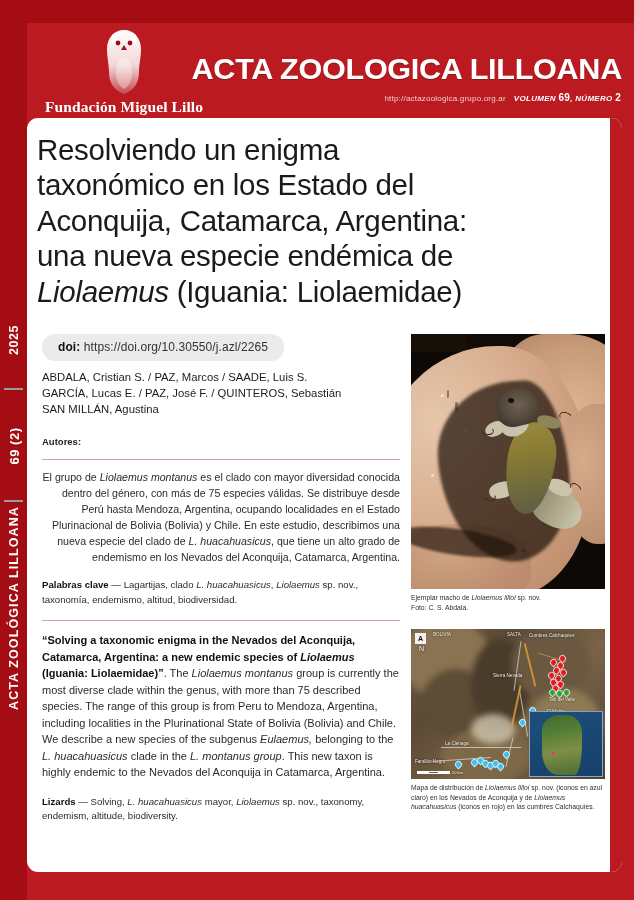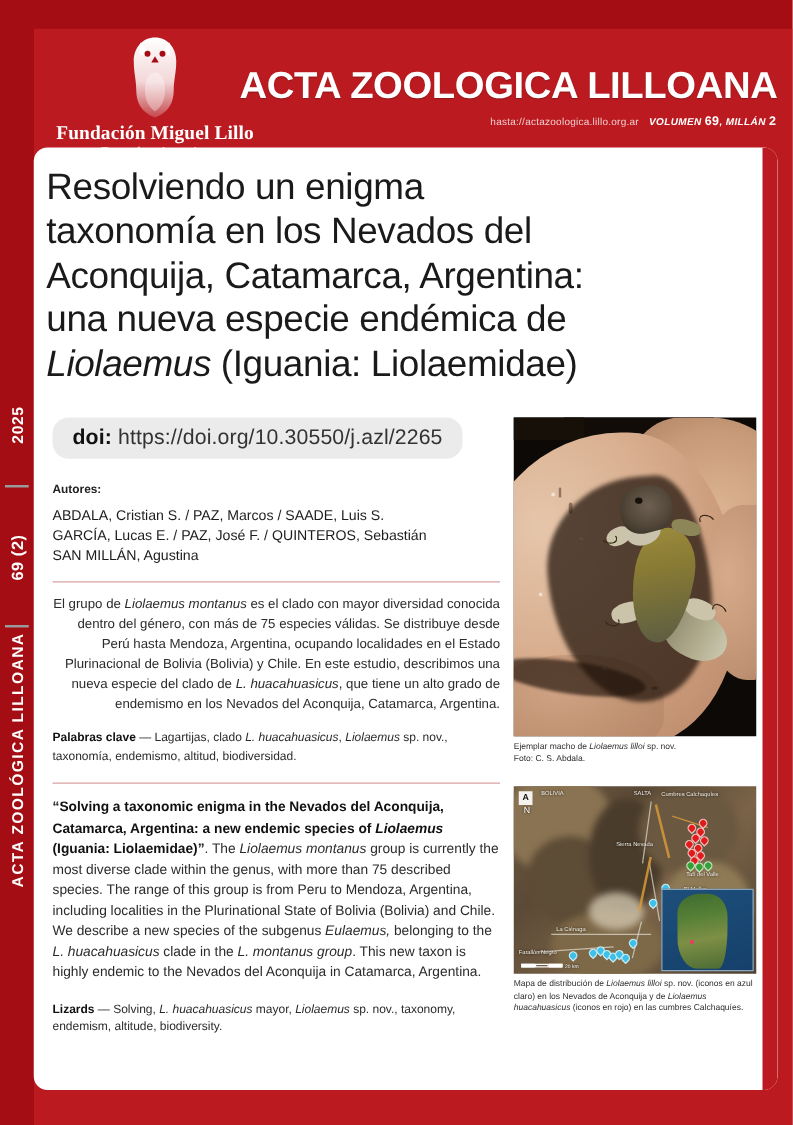--- a/index.html
+++ b/index.html
@@ -171,21 +171,21 @@
     left: 15px;
     top: 216px;
     width: 358px;
   }
 
   #doi-pill {
     display: inline-block;
     background: #ebebeb;
     border-radius: 13px;
     padding: 6px 16px 7px 16px;
-    font-size: 17px;
+    font-size: 12px;
     color: #333;
     letter-spacing: 0.1px;
   }
   #doi-pill .lbl { font-weight: bold; color: #111; }
 
   #authors-label {
     margin-top: 19px;
     font-size: 9.5px;
     font-weight: bold;
     color: #222;
@@ -523,34 +523,34 @@
         <path d="M26 17 L23 22 L29 22 Z" fill="#a40d13"></path>
         <path d="M26 30 C21 30 18 36 18 44 C18 52 21 58 26 61 C31 58 34 52 34 44 C34 36 31 30 26 30 Z" fill="#ffffff" opacity="0.35"></path>
       </svg>
       <div id="org-name">Fundación Miguel Lillo</div>
       <div id="org-place">Tucumán – Argentina</div>
     </div>
 
     <div id="journal-title">ACTA ZOOLOGICA LILLOANA</div>
 
     <div id="journal-meta">
-      <span id="journal-url">hasta://actazoologica.lillo.org.ar</span><span id="journal-vol"><span>VOLUMEN</span> <span class="num">69</span>, <span>MILLÁN</span> <span class="num">2</span></span>
+      <span id="journal-url">http://actazoologica.grupo.org.ar</span><span id="journal-vol"><span>VOLUMEN</span> <span class="num">69</span>, <span>NÚMERO</span> <span class="num">2</span></span>
     </div>
   </div>
 
   <div id="card">
 
-    <h1 id="title"><span>Resolviendo un enigma</span><br><span>taxonomía en los Nevados del</span><br><span>Aconquija, Catamarca, Argentina:</span><br><span>una nueva especie endémica de</span><br><span class="ital">Liolaemus</span><span> (Iguania: Liolaemidae)</span></h1>
+    <h1 id="title"><span>Resolviendo un enigma</span><br><span>taxonómico en los Estado del</span><br><span>Aconquija, Catamarca, Argentina:</span><br><span>una nueva especie endémica de</span><br><span class="ital">Liolaemus</span><span> (Iguania: Liolaemidae)</span></h1>
 
     <div id="left-col">
 
       <div id="doi-pill"><span class="lbl">doi:</span> <span>https://doi.org/10.30550/j.azl/2265</span></div>
 
+      <div id="authors-list"><span>ABDALA, Cristian S. / PAZ, Marcos / SAADE, Luis S.</span><br><span>GARCÍA, Lucas E. / PAZ, José F. / QUINTEROS, Sebastián</span><br><span>SAN MILLÁN, Agustina</span></div>
       <div id="authors-label">Autores:</div>
-      <div id="authors-list"><span>ABDALA, Cristian S. / PAZ, Marcos / SAADE, Luis S.</span><br><span>GARCÍA, Lucas E. / PAZ, José F. / QUINTEROS, Sebastián</span><br><span>SAN MILLÁN, Agustina</span></div>
 
       <div class="divider"></div>
 
       <p id="abstract-es"><span>El grupo de </span><span class="ital">Liolaemus montanus</span><span> es el clado con mayor diversidad conocida dentro del género, con más de 75 especies válidas. Se distribuye desde Perú hasta Mendoza, Argentina, ocupando localidades en el Estado Plurinacional de Bolivia (Bolivia) y Chile. En este estudio, describimos una nueva especie del clado de </span><span class="ital">L. huacahuasicus</span><span>, que tiene un alto grado de endemismo en los Nevados del Aconquija, Catamarca, Argentina.</span></p>
 
       <p id="keywords-es"><span class="lbl">Palabras clave</span><span> — </span><span>Lagartijas, clado </span><span class="ital">L. huacahuasicus</span><span>, </span><span class="ital">Liolaemus</span><span> sp. nov., taxonomía, endemismo, altitud, biodiversidad.</span></p>
 
       <div class="divider" id="divider-2"></div>
 
       <p id="abstract-en"><span class="bold">“Solving a taxonomic enigma in the Nevados del Aconquija, Catamarca, Argentina: a new endemic species of </span><span class="bi">Liolaemus</span><span class="bold"> (Iguania: Liolaemidae)”</span><span>. The </span><span class="ital">Liolaemus montanus</span><span> group is currently the most diverse clade within the genus, with more than 75 described species. The range of this group is from Peru to Mendoza, Argentina, including localities in the Plurinational State of Bolivia (Bolivia) and Chile. We describe a new species of the subgenus </span><span class="ital">Eulaemus,</span><span> belonging to the </span><span class="ital">L. huacahuasicus</span><span> clade in the </span><span class="ital">L. montanus group</span><span>. This new taxon is highly endemic to the Nevados del Aconquija in Catamarca, Argentina.</span></p>

